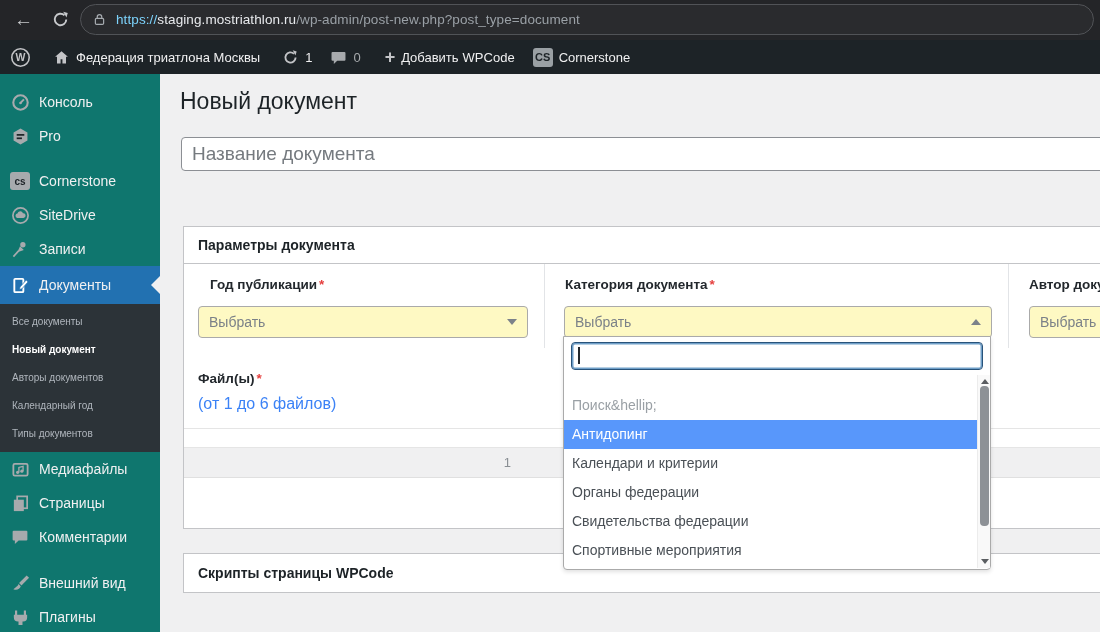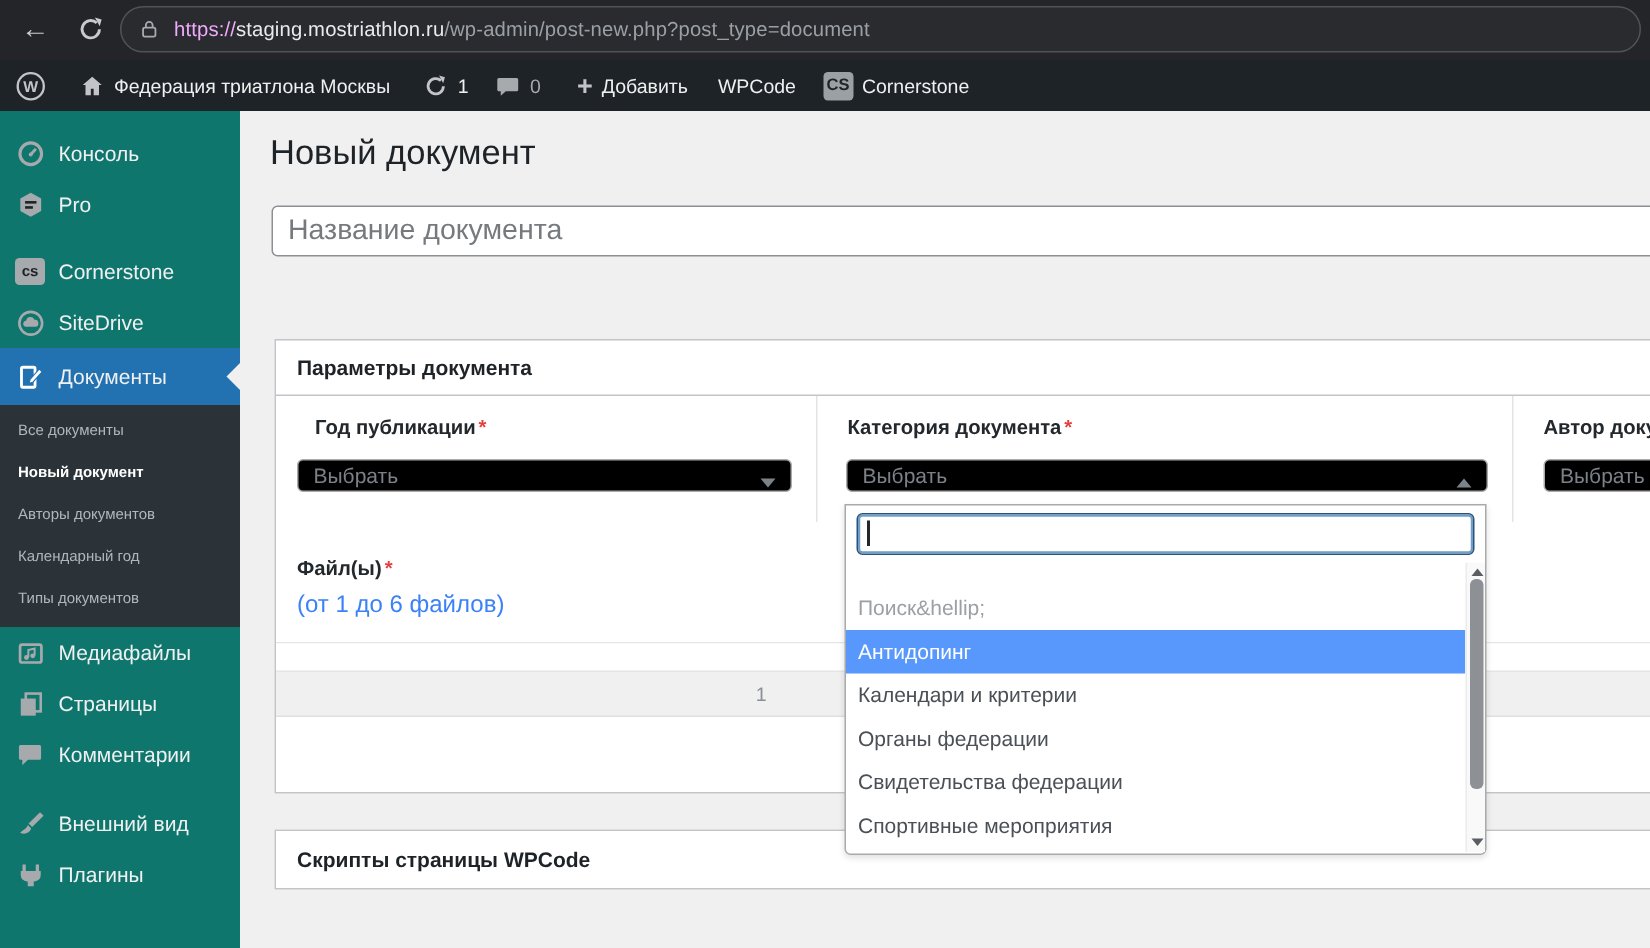--- a/index.html
+++ b/index.html
@@ -13,21 +13,21 @@
   
   .chrome { position:absolute; left:0; top:0; width:1100px; height:40px; background:#242528; z-index:5; }
   .chrome .back { position:absolute; left:14px; top:7px; font-size:19px; color:#c8cacd; line-height:26px; }
   .chrome .refresh { position:absolute; left:50px; top:9px; }
   .url-pill {
     position:absolute; left:80px; top:4px; width:1014px; height:31px;
     border:1px solid #515357; border-radius:16px; background:#2a2b2e;
     display:flex; align-items:center; padding-left:11px; gap:9px;
   }
   .url-text { font-size:13.5px; letter-spacing:.1px; white-space:nowrap; }
-  .url-scheme { color:#f0abfc; }
+  .url-scheme { color:#7dd3fc; }
   .url-domain { color:#e8eaed; }
   .url-path   { color:#9aa0a6; }
 
   
   .admin-bar {
     position:absolute; left:0; top:40px; width:1100px; height:34px;
     background:#1d2327; color:#f0f0f1; display:flex; align-items:center;
     font-size:13px; z-index:6;
   }
   .ab-item { display:flex; align-items:center; gap:6px; color:#f0f0f1; }
@@ -73,21 +73,21 @@
   .panel { position:absolute; background:#fff; border:1px solid #c3c4c7; }
   #params-panel { left:23px; top:152px; width:1000px; height:303px; }
   .panel-header { height:37px; line-height:36px; padding-left:14px; font-weight:bold; font-size:14px; color:#1d2327; }
   #params-panel .panel-header { border-bottom:1px solid #c3c4c7; }
   .panel-body { position:relative; height:264px; }
   .vdiv { position:absolute; top:0; width:1px; height:84px; background:#e2e4e7; }
 
   .field-label { position:absolute; top:13px; font-size:13.5px; font-weight:600; color:#23282d; white-space:nowrap; }
   .req { color:#e5403f; margin-left:2px; }
   .s2-select {
-    position:absolute; top:42px; height:22px; background:#000000; border:1px solid #aaa; border-radius:4px;
+    position:absolute; top:42px; height:32px; background:#fef9c3; border:1px solid #aaa; border-radius:4px;
     display:flex; align-items:center; padding:0 10px; color:#7b8188; font-size:14px; cursor:pointer;
   }
   .tri-down { position:absolute; right:10px; top:12px; width:0; height:0;
     border-left:5px solid transparent; border-right:5px solid transparent; border-top:6px solid #7c828a; }
   .tri-up { position:absolute; right:10px; top:12px; width:0; height:0;
     border-left:5px solid transparent; border-right:5px solid transparent; border-bottom:6px solid #7c828a; }
 
   .files-label { position:absolute; left:14px; top:107px; font-size:13.5px; font-weight:600; color:#23282d; }
   .files-hint  { position:absolute; left:14px; top:131px; font-size:16px; color:#3b82f6; }
   .files-table { position:absolute; left:0; top:164px; width:999px; border-top:1px solid #e5e5e5; }
@@ -175,21 +175,21 @@
       <svg width="17" height="17" viewBox="0 0 20 20">
           <path d="M3 3.5 h14 a1.2 1.2 0 0 1 1.2 1.2 v8 a1.2 1.2 0 0 1-1.2 1.2 h-8.5 l-4 3.6 v-3.6 H3 a1.2 1.2 0 0 1-1.2-1.2 v-8 A1.2 1.2 0 0 1 3 3.5 z" fill="#a7aaad"></path>
         </svg>
     </span>
     <span class="ab-count-muted">0</span>
   </span>
   <span class="ab-item" style="margin-left:24px;">
     <span class="ab-icon" style="font-size:18px; font-weight:bold; color:#c3c4c7; line-height:14px;">+</span>
     <span>Добавить</span>
   </span>
-  <span class="ab-item" style="margin-left:20px;text-align:right;">
+  <span class="ab-item" style="margin-left:4px;text-align:right;">
     <span>WPCode</span>
   </span>
   <span class="ab-item" style="margin-left:18px;">
     <span class="cs-badge">CS</span>
     <span>Cornerstone</span>
   </span>
 </div>
 
 <div class="sidebar">
   <div class="mi">
@@ -220,20 +220,30 @@
     <span>Cornerstone</span>
   </div>
   <div class="mi">
     <span class="ico">
       <svg width="19" height="19" viewBox="0 0 20 20">
           <circle cx="10" cy="10" r="8" fill="none" stroke="currentColor" stroke-width="1.8"></circle>
           <path d="M6.4 12.5 a2.3 2.3 0 0 1 .4-4.5 a3 3 0 0 1 5.8-.4 a2.1 2.1 0 0 1 .6 4.9 z" fill="currentColor"></path>
         </svg>
     </span>
     <span>SiteDrive</span>
+  </div>
+  <div class="mi">
+    <span class="ico">
+      <svg width="19" height="19" viewBox="0 0 20 20">
+          <circle cx="12.5" cy="5" r="2.8" fill="currentColor"></circle>
+          <path d="M9.5 6.5 L13.5 10.5 L7.5 12.5 L7 12 Z" fill="currentColor"></path>
+          <path d="M8 11.5 L2.5 17.5" stroke="currentColor" stroke-width="1.8" fill="none"></path>
+        </svg>
+    </span>
+    <span>Записи</span>
   </div>
   <div class="mi active">
     <span class="ico">
       <svg width="19" height="19" viewBox="0 0 20 20">
           <rect x="3.5" y="3" width="9.5" height="14" rx="1" fill="none" stroke="#fff" stroke-width="2"></rect>
           <path d="M9.5 11.5 L16 4.2 L18 6.2 L11.5 13.5 L8.8 14.2 Z" fill="#fff" stroke="#2271b1" stroke-width="0.8"></path>
         </svg>
     </span>
     <span>Документы</span>
     <span class="menu-arrow"></span>

